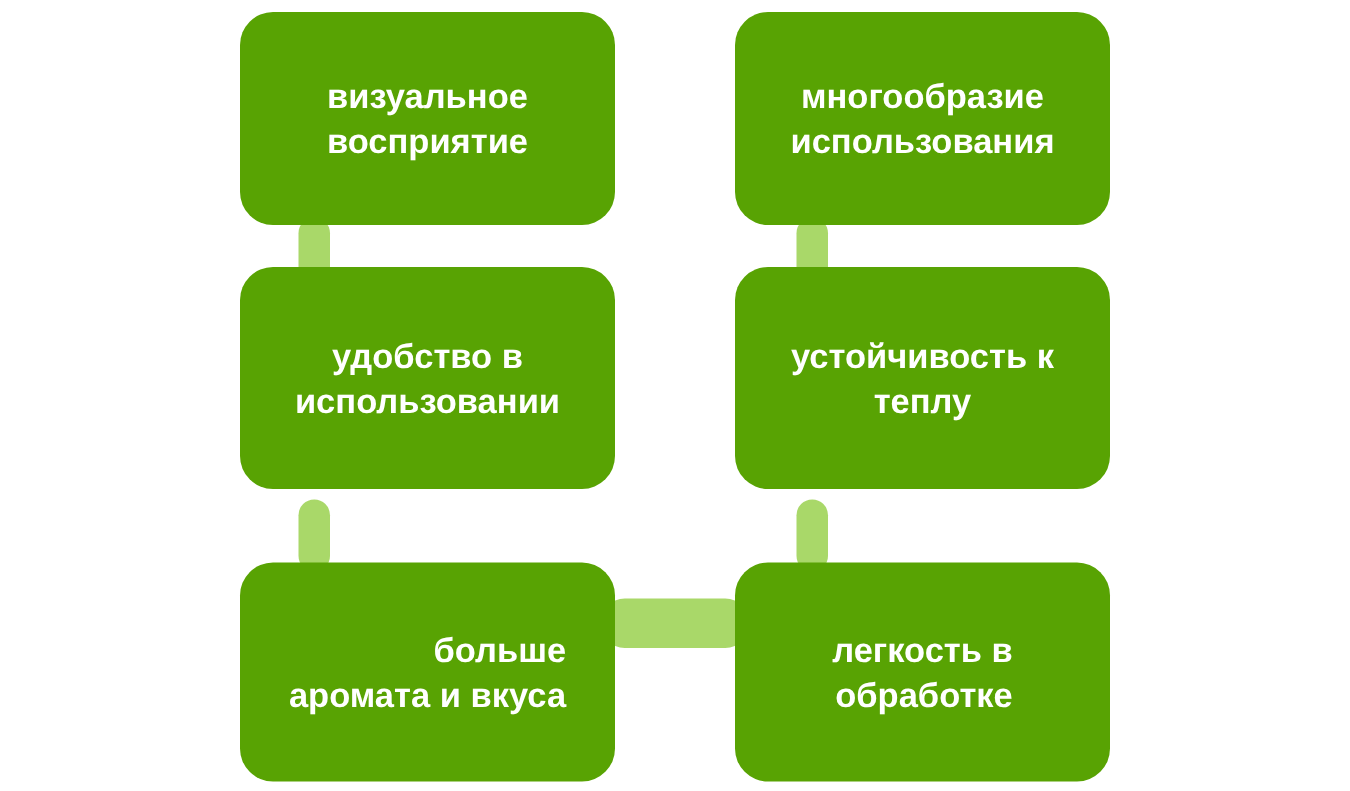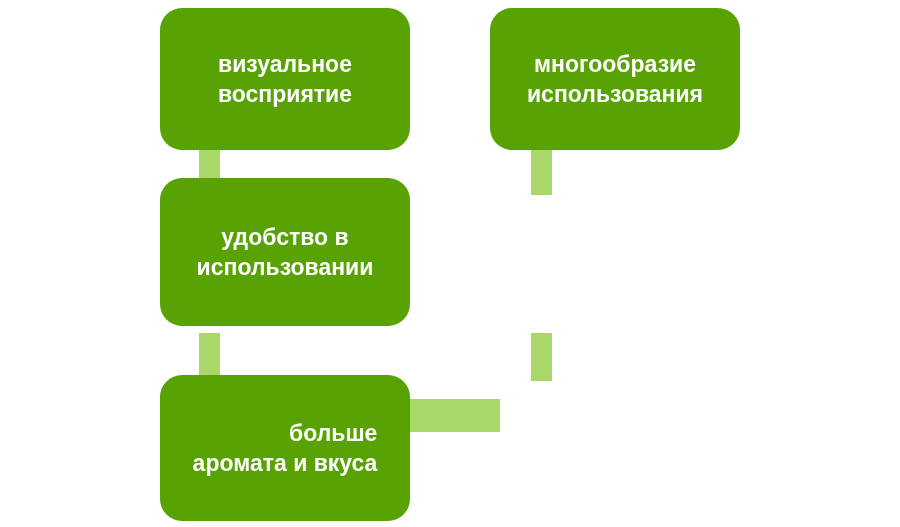--- a/index.html
+++ b/index.html
@@ -1,21 +1,21 @@
 <!DOCTYPE html>
 <html style="--box: #58a303; --connector: #a9d869; --text: #ffffff; --background: #ffffff;"><head>
 <meta charset="utf-8">
 <style>
   :root {
     --box: #58a303;
     --connector: #a9d869;
     --text: #ffffff;
     --background: #ffffff;
   }
-  * { margin: 0; padding: 0; box-sizing: border-box; }
+  * { margin: 0; padding: 0; box-sizing: border-box; border-radius: 29px; }
   html, body {
     background: var(--background);
     font-family: "Liberation Sans", sans-serif;
   }
   .canvas {
     position: relative;
     width: 900px;
     height: 527px;
     background: var(--background);
     overflow: hidden;
@@ -80,20 +80,28 @@
   <div class="box col-right row-1">
     <span>многообразие
 использования</span>
   </div>
 
   <div class="box col-left row-2">
     <span>удобство в
 использовании</span>
   </div>
 
+  <div class="box col-right row-2">
+    <span>устойчивость к
+теплу</span>
+  </div>
 
   <div class="box col-left row-3">
     <span>больше
 аромата и вкуса</span>
   </div>
 
+  <div class="box col-right row-3">
+    <span>легкость в
+обработке</span>
+  </div>
 
 </div>
 
 </body></html>

